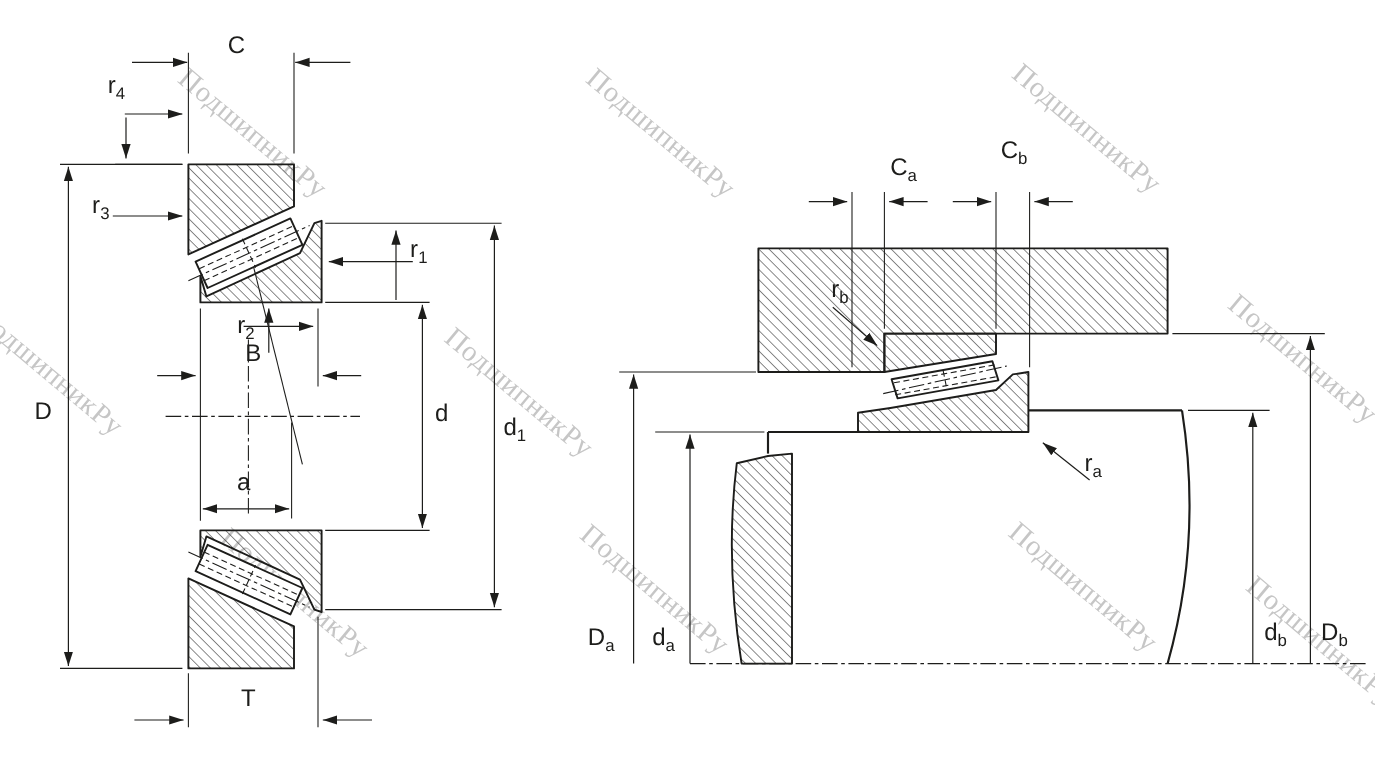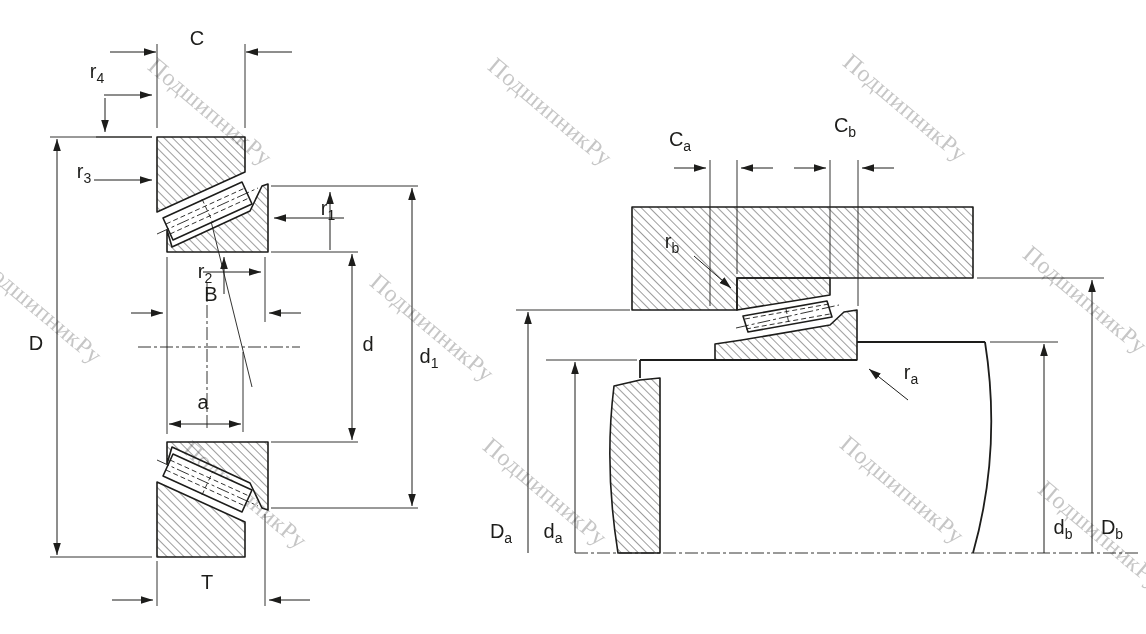--- a/index.html
+++ b/index.html
@@ -196,29 +196,29 @@
         <line class="ext" x1="977" y1="278" x2="1104" y2="278"></line>
         <line class="dim" x1="1092" y1="553" x2="1092" y2="280" marker-end="url(#arr)"></line>
       </g>
     </g>
   </svg>
 
   <div class="dim-label" style="left:197px;top:40px"><span>C</span><sub></sub></div>
   <div class="dim-label" style="left:97px;top:73px"><span>r</span><sub>4</sub></div>
   <div class="dim-label" style="left:84px;top:173px"><span>r</span><sub>3</sub></div>
   <div class="dim-label" style="left:36px;top:345px"><span>D</span><sub></sub></div>
-  <div class="dim-label" style="left:328px;top:210px"><span>r</span><sub>1</sub></div>
+  <div class="dim-label" style="left:349px;top:210px"><span>r</span><sub>1</sub></div>
   <div class="dim-label" style="left:205px;top:273px"><span>r</span><sub>2</sub></div>
   <div class="dim-label" style="left:211px;top:296px"><span>B</span><sub></sub></div>
   <div class="dim-label" style="left:203px;top:404px"><span>a</span><sub></sub></div>
   <div class="dim-label" style="left:368px;top:346px"><span>d</span><sub></sub></div>
   <div class="dim-label" style="left:429px;top:358px"><span>d</span><sub>1</sub></div>
   <div class="dim-label" style="left:207px;top:584px"><span>T</span><sub></sub></div>
-  <div class="dim-label" style="left:680px;top:141px"><span>C</span><sub>a</sub></div>
+  <div class="dim-label" style="left:753px;top:141px"><span>C</span><sub>a</sub></div>
   <div class="dim-label" style="left:845px;top:127px"><span>C</span><sub>b</sub></div>
-  <div class="dim-label" style="left:672px;top:243px"><span>r</span><sub>b</sub></div>
-  <div class="dim-label" style="left:911px;top:374px"><span>r</span><sub>a</sub></div>
+  <div class="dim-label" style="left:700px;top:243px"><span>r</span><sub>b</sub></div>
+  <div class="dim-label" style="left:911px;top:388px"><span>r</span><sub>a</sub></div>
   <div class="dim-label" style="left:501px;top:533px"><span>D</span><sub>a</sub></div>
   <div class="dim-label" style="left:553px;top:533px"><span>d</span><sub>a</sub></div>
   <div class="dim-label" style="left:1063px;top:529px"><span>d</span><sub>b</sub></div>
   <div class="dim-label" style="left:1112px;top:529px"><span>D</span><sub>b</sub></div>
 
 </div>
 
 </body></html>

